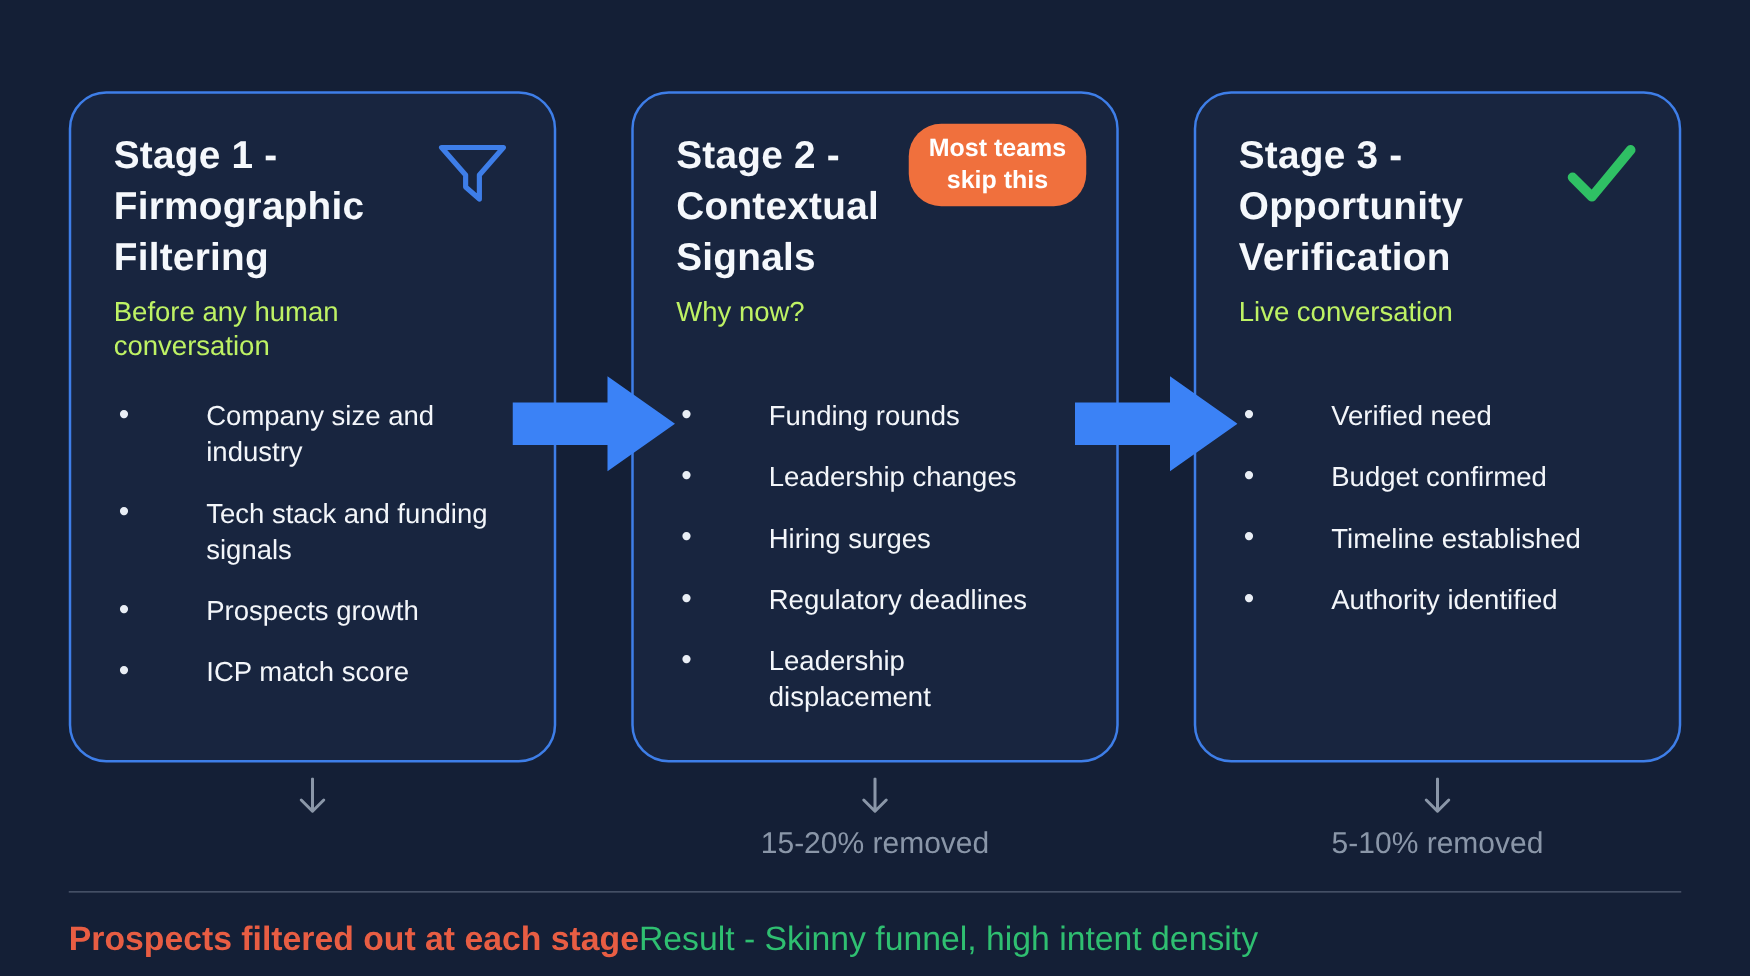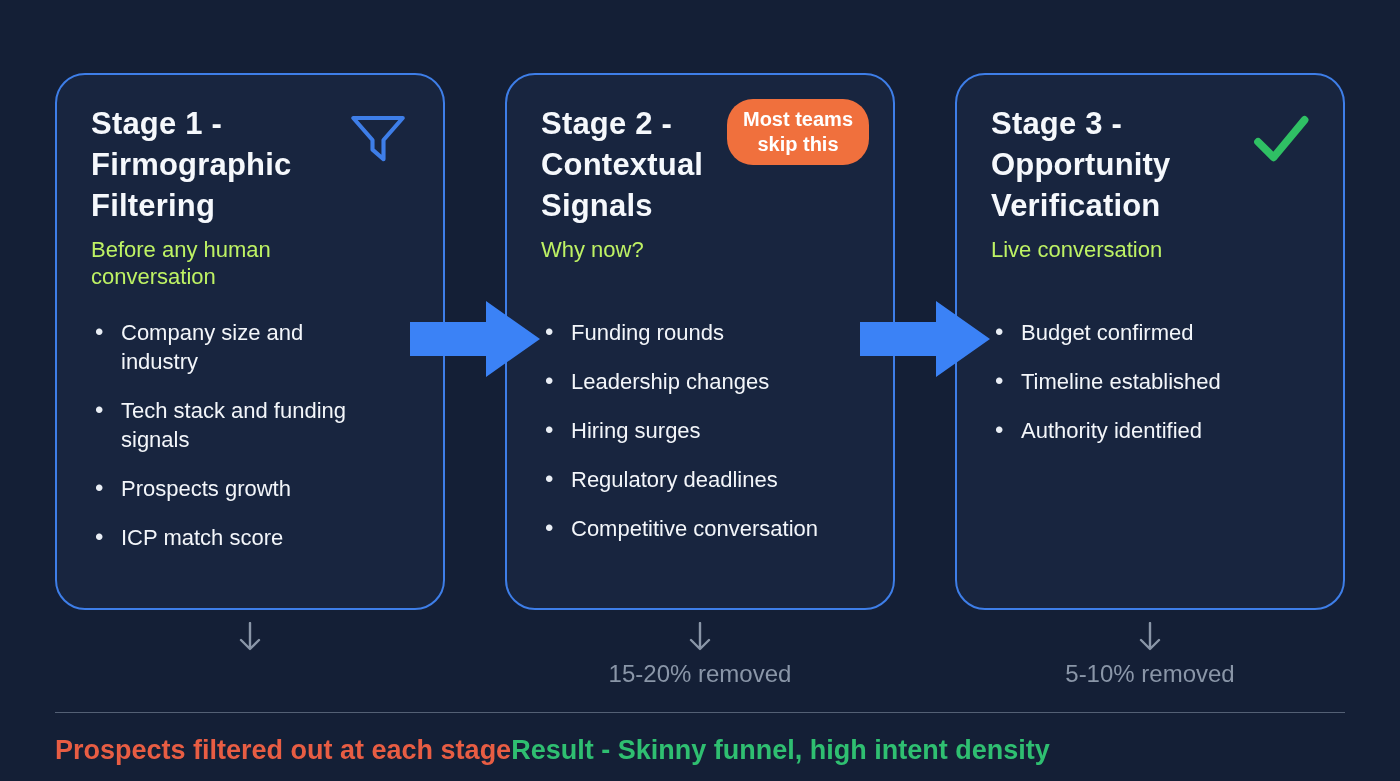--- a/index.html
+++ b/index.html
@@ -60,21 +60,21 @@
   }
   .bullet-list li {
     position: relative;
     padding-left: 30px;
     max-width: 300px;
     font-size: 22px;
     line-height: 29px;
     margin-bottom: 20px;
     color: #f3f6fa;
   }
-  .bullet-list li span { display: inline-block; max-width: 262px; }
+  .bullet-list li span { display: inline-block; max-width: 262px; margin-left: 44px; }
   .bullet-list li::before {
     content: "\2022";
     position: absolute;
     left: 4px;
     top: -1px;
     color: #e9eef5;
     font-size: 24px;
   }
   .icon-wrap { flex: 0 0 auto; margin-top: 4px; }
   .skip-badge {
@@ -106,21 +106,21 @@
     border-top: 1.5px solid rgba(190, 202, 220, 0.38);
     margin: 24px 55px 0 55px;
   }
   .footer-row {
     display: flex;
     justify-content: flex-start;
     align-items: baseline;
     padding: 22px 55px 0 55px;
   }
   .footer-left { color: #e85d43; font-size: 27px; font-weight: 700; }
-  .footer-right { color: #2fbf71; font-size: 27px; font-weight: 700; }
+  .footer-right { color: #2fbf71; font-size: 27px; font-weight: 400; }
 </style>
 </head>
 <body>
 
 <div class="diagram-row">
 
   <div class="stage-col">
     <div class="stage-card">
       <div class="card-header">
         <div class="stage-title">Stage 1 -
@@ -161,21 +161,21 @@
 Signals</div>
         <div class="skip-badge">Most teams
 skip this</div>
       </div>
       <div class="stage-subtitle">Why now?</div>
       <ul class="bullet-list">
         <li><span>Funding rounds</span></li>
         <li><span>Leadership changes</span></li>
         <li><span>Hiring surges</span></li>
         <li><span>Regulatory deadlines</span></li>
-        <li><span>Competitive conversation</span></li>
+        <li><span>Leadership displacement</span></li>
       </ul>
     </div>
     <div class="down-arrow">
       <svg width="26" height="30" viewBox="0 0 26 30">
         <path d="M13 1 V26 M4 18 L13 27 L22 18" stroke="#8a96a8" stroke-width="2.4" fill="none" stroke-linecap="round" stroke-linejoin="round"></path>
       </svg>
     </div>
     <div class="removed-label">15-20% removed</div>
   </div>
 
@@ -192,20 +192,21 @@
 Opportunity
 Verification</div>
         <div class="icon-wrap">
           <svg width="62" height="62" viewBox="0 0 48 48" fill="none">
             <path d="M7 27 L19 39 L43 10" stroke="#2fc064" stroke-width="6" fill="none" stroke-linecap="round" stroke-linejoin="round"></path>
           </svg>
         </div>
       </div>
       <div class="stage-subtitle">Live conversation</div>
       <ul class="bullet-list">
+        <li><span>Verified need</span></li>
         <li><span>Budget confirmed</span></li>
         <li><span>Timeline established</span></li>
         <li><span>Authority identified</span></li>
       </ul>
     </div>
     <div class="down-arrow">
       <svg width="26" height="30" viewBox="0 0 26 30">
         <path d="M13 1 V26 M4 18 L13 27 L22 18" stroke="#8a96a8" stroke-width="2.4" fill="none" stroke-linecap="round" stroke-linejoin="round"></path>
       </svg>
     </div>

